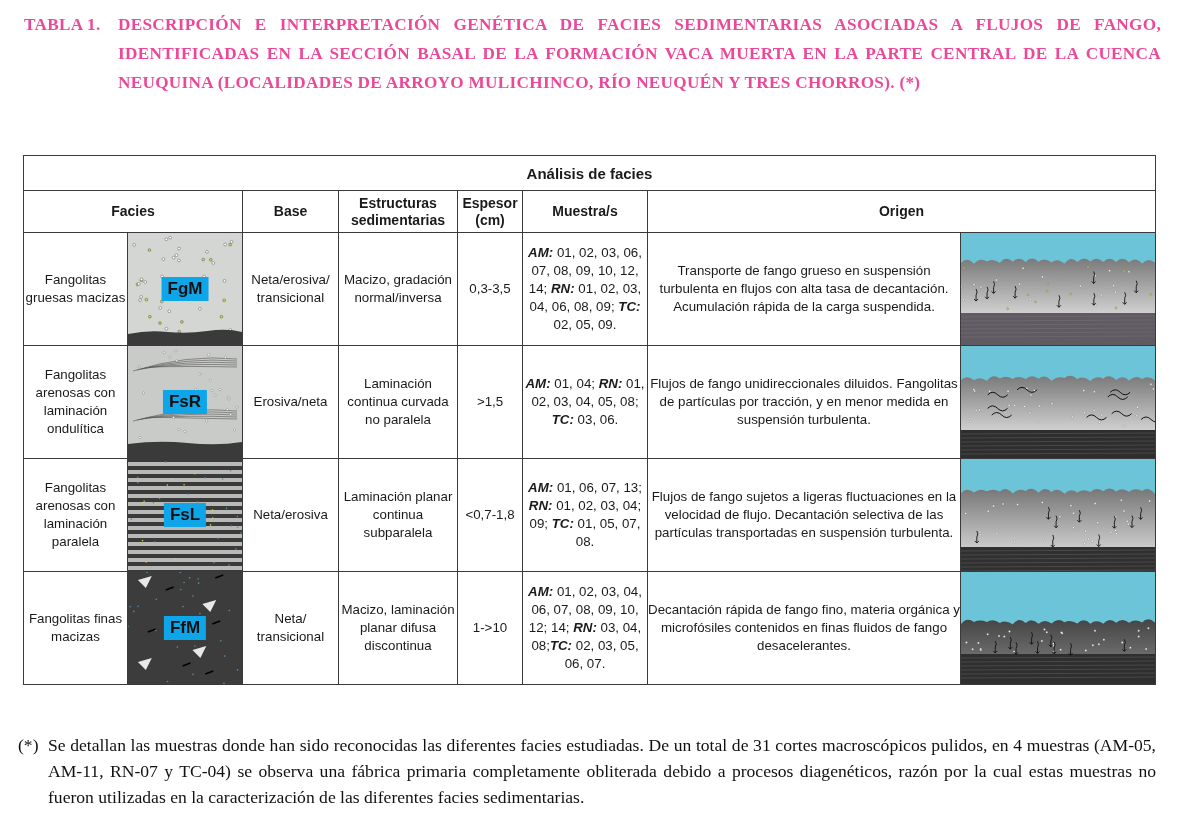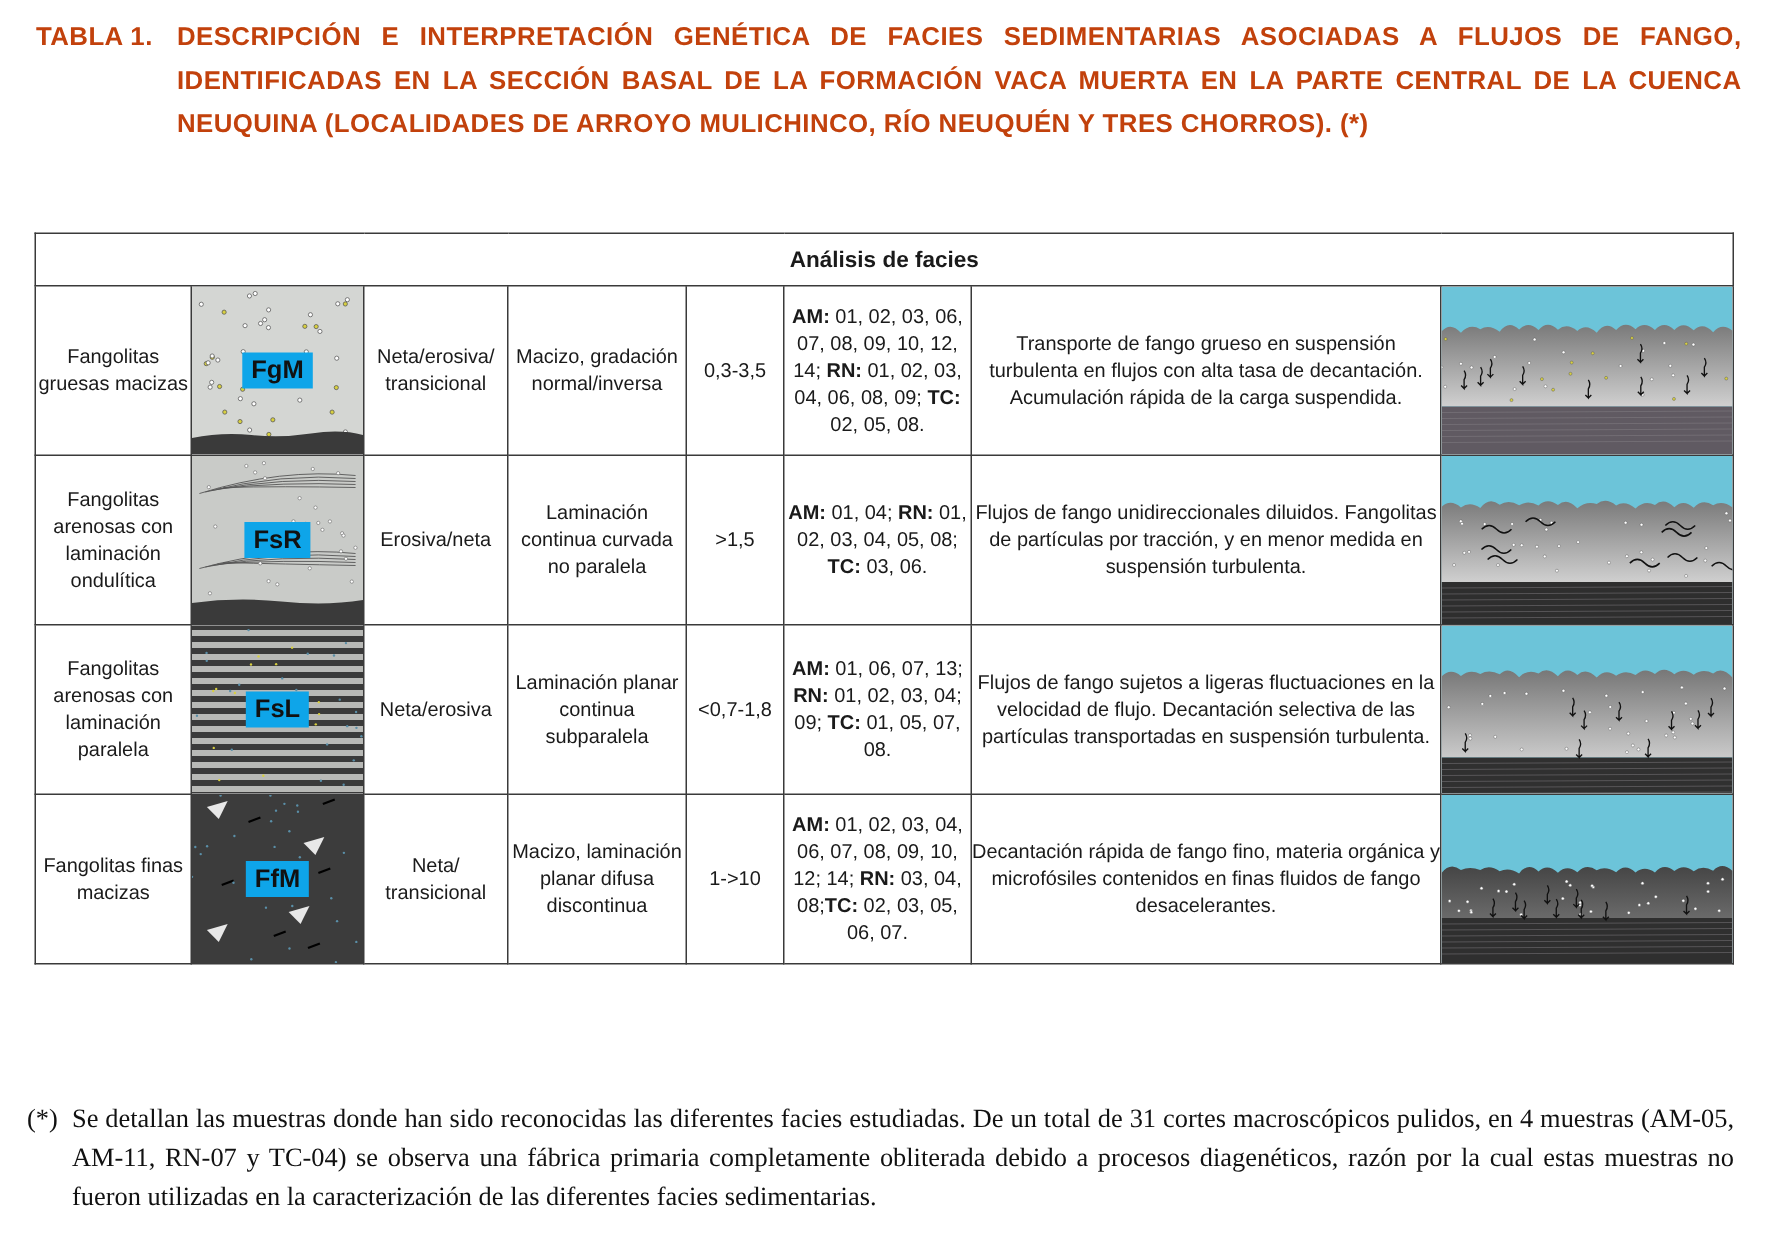--- a/index.html
+++ b/index.html
@@ -1,40 +1,40 @@
 <!DOCTYPE html>
 <html><head>
 <meta charset="utf-8">
 <style>
   html, body { margin: 0; padding: 0; background: #ffffff; }
   body { width: 1183px; height: 837px; position: relative; overflow: hidden; }
   .caption {
     position: absolute; left: 24px; top: 10px; width: 1137px;
-    font-family: Liberation Sans, sans-serif; font-weight: bold; font-size: 17.2px;
-    line-height: 29px; color: #c2410c; text-align: justify; letter-spacing: 0.3px;
+    font-family: Liberation Serif, serif; font-weight: bold; font-size: 17.2px;
+    line-height: 29px; color: #ec4899; text-align: justify; letter-spacing: 0.3px;
   }
   .caption .lbl { position: absolute; left: 0; top: 0; }
   .caption .txt { margin-left: 94px; display: block; text-align: justify; }
 
   table.facies {
     position: absolute; left: 23px; top: 155px; width: 1132px;
     border-collapse: collapse; table-layout: fixed;
     font-family: "Liberation Sans", sans-serif; color: #1a1a1a;
   }
   table.facies td, table.facies th {
     border: 1.3px solid #3a3a3a; padding: 0; text-align: center; vertical-align: middle;
     font-size: 13.3px; line-height: 18px;
   }
   table.facies th { font-weight: bold; font-size: 14px; line-height: 17px; }
   tr.title-row th { height: 34px; font-size: 15px; }
   tr.head-row th { height: 41px; }
   tr.data-row td { height: 112px; }
   td.name { font-weight: normal; font-size: 14px; line-height: 19px; }
   td.muestra { font-size: 12.8px; line-height: 16.3px; padding: 0 2px; }
-  td.muestra b { font-weight: bold; }
+  td.muestra b { font-weight: bold; font-style: italic; }
   td.origen { font-size: 13.3px; line-height: 18.5px; padding: 0 4px; }
   td.img { position: relative; overflow: hidden; }
   td.img svg { display: block; width: 100%; height: 112px; }
   .code {
     position: absolute; left: 50%; top: 50%; transform: translate(-50%, -50%);
     background: #0ea5e9; font-weight: bold; font-size: 17px; line-height: 22px;
     padding: 1px 6px; color: #111; font-family: "Liberation Sans", sans-serif;
   }
 
   .footnote {
@@ -59,20 +59,28 @@
       <col style="width:96px">
       <col style="width:119px">
     <col style="width:65px">
       <col style="width:125px">
       <col style="width:313px">
       <col style="width:195px">
   </colgroup>
   <tbody>
       <tr class="title-row">
     <th colspan="8">Análisis de facies</th>
+  </tr>
+  <tr class="head-row">
+    <th colspan="2">Facies</th>
+    <th>Base</th>
+    <th>Estructuras sedimentarias</th>
+    <th>Espesor (cm)</th>
+    <th>Muestra/s</th>
+    <th colspan="2">Origen</th>
   </tr>
   </tbody>
     <tbody id="rows">
       <tr class="data-row">
         <td class="name">Fangolitas gruesas macizas</td>
         <td class="img">
           <svg class="pat" viewBox="0 0 115 112" preserveAspectRatio="none">
             <rect x="0" y="0" width="115" height="112" fill="#d4d6d3"></rect>
             <circle cx="64.00448816872428" cy="51.0798353909465" r="1.4" fill="#d8d040" stroke="#555" stroke-width="0.5"></circle>
             <circle cx="51.42345679012345" cy="27.421810699588477" r="1.4" fill="#fff" stroke="#555" stroke-width="0.5"></circle>
@@ -119,21 +127,21 @@
             <circle cx="35.6775591563786" cy="26.10946502057613" r="1.4" fill="#fff" stroke="#555" stroke-width="0.5"></circle>
             <circle cx="21.610416666666666" cy="17.118106995884773" r="1.4" fill="#d8d040" stroke="#555" stroke-width="0.5"></circle>
             <circle cx="13.240033436213992" cy="63.90452674897119" r="1.4" fill="#fff" stroke="#555" stroke-width="0.5"></circle>
             <path d="M0 101 Q20 97 40 99 T80 98 T115 99 L115 112 L0 112Z" fill="#3a3a3a"></path>
           </svg>
           <span class="code">FgM</span>
         </td>
         <td>Neta/erosiva/ transicional</td>
         <td>Macizo, gradación normal/inversa</td>
         <td>0,3-3,5</td>
-        <td class="muestra"><b>AM:</b><span> 01, 02, 03, 06, 07, 08, 09, 10, 12, 14; </span><b>RN:</b><span> 01, 02, 03, 04, 06, 08, 09; </span><b>TC:</b><span> 02, 05, 08.</span></td>
+        <td class="muestra"><b>AM:</b><span> 01, 02, 03, 06, 07, 08, 09, 10, 12, 14; </span><b>RN:</b><span> 01, 02, 03, 04, 06, 08, 09; </span><b>TC:</b><span> 02, 05, 09.</span></td>
         <td class="origen">Transporte de fango grueso en suspensión turbulenta en flujos con alta tasa de decantación. Acumulación rápida de la carga suspendida.</td>
         <td class="img">
           <svg class="dia" viewBox="0 0 195 112" preserveAspectRatio="none">
             <defs>
               <linearGradient id="g0" x1="0" y1="0" x2="0" y2="1">
                 <stop offset="0" stop-color="#7a7a7a"></stop>
                 <stop offset="1" stop-color="#d0d0d0"></stop>
               </linearGradient>
             </defs>
             <rect x="0" y="0" width="195" height="112" fill="#6cc4d9"></rect>

